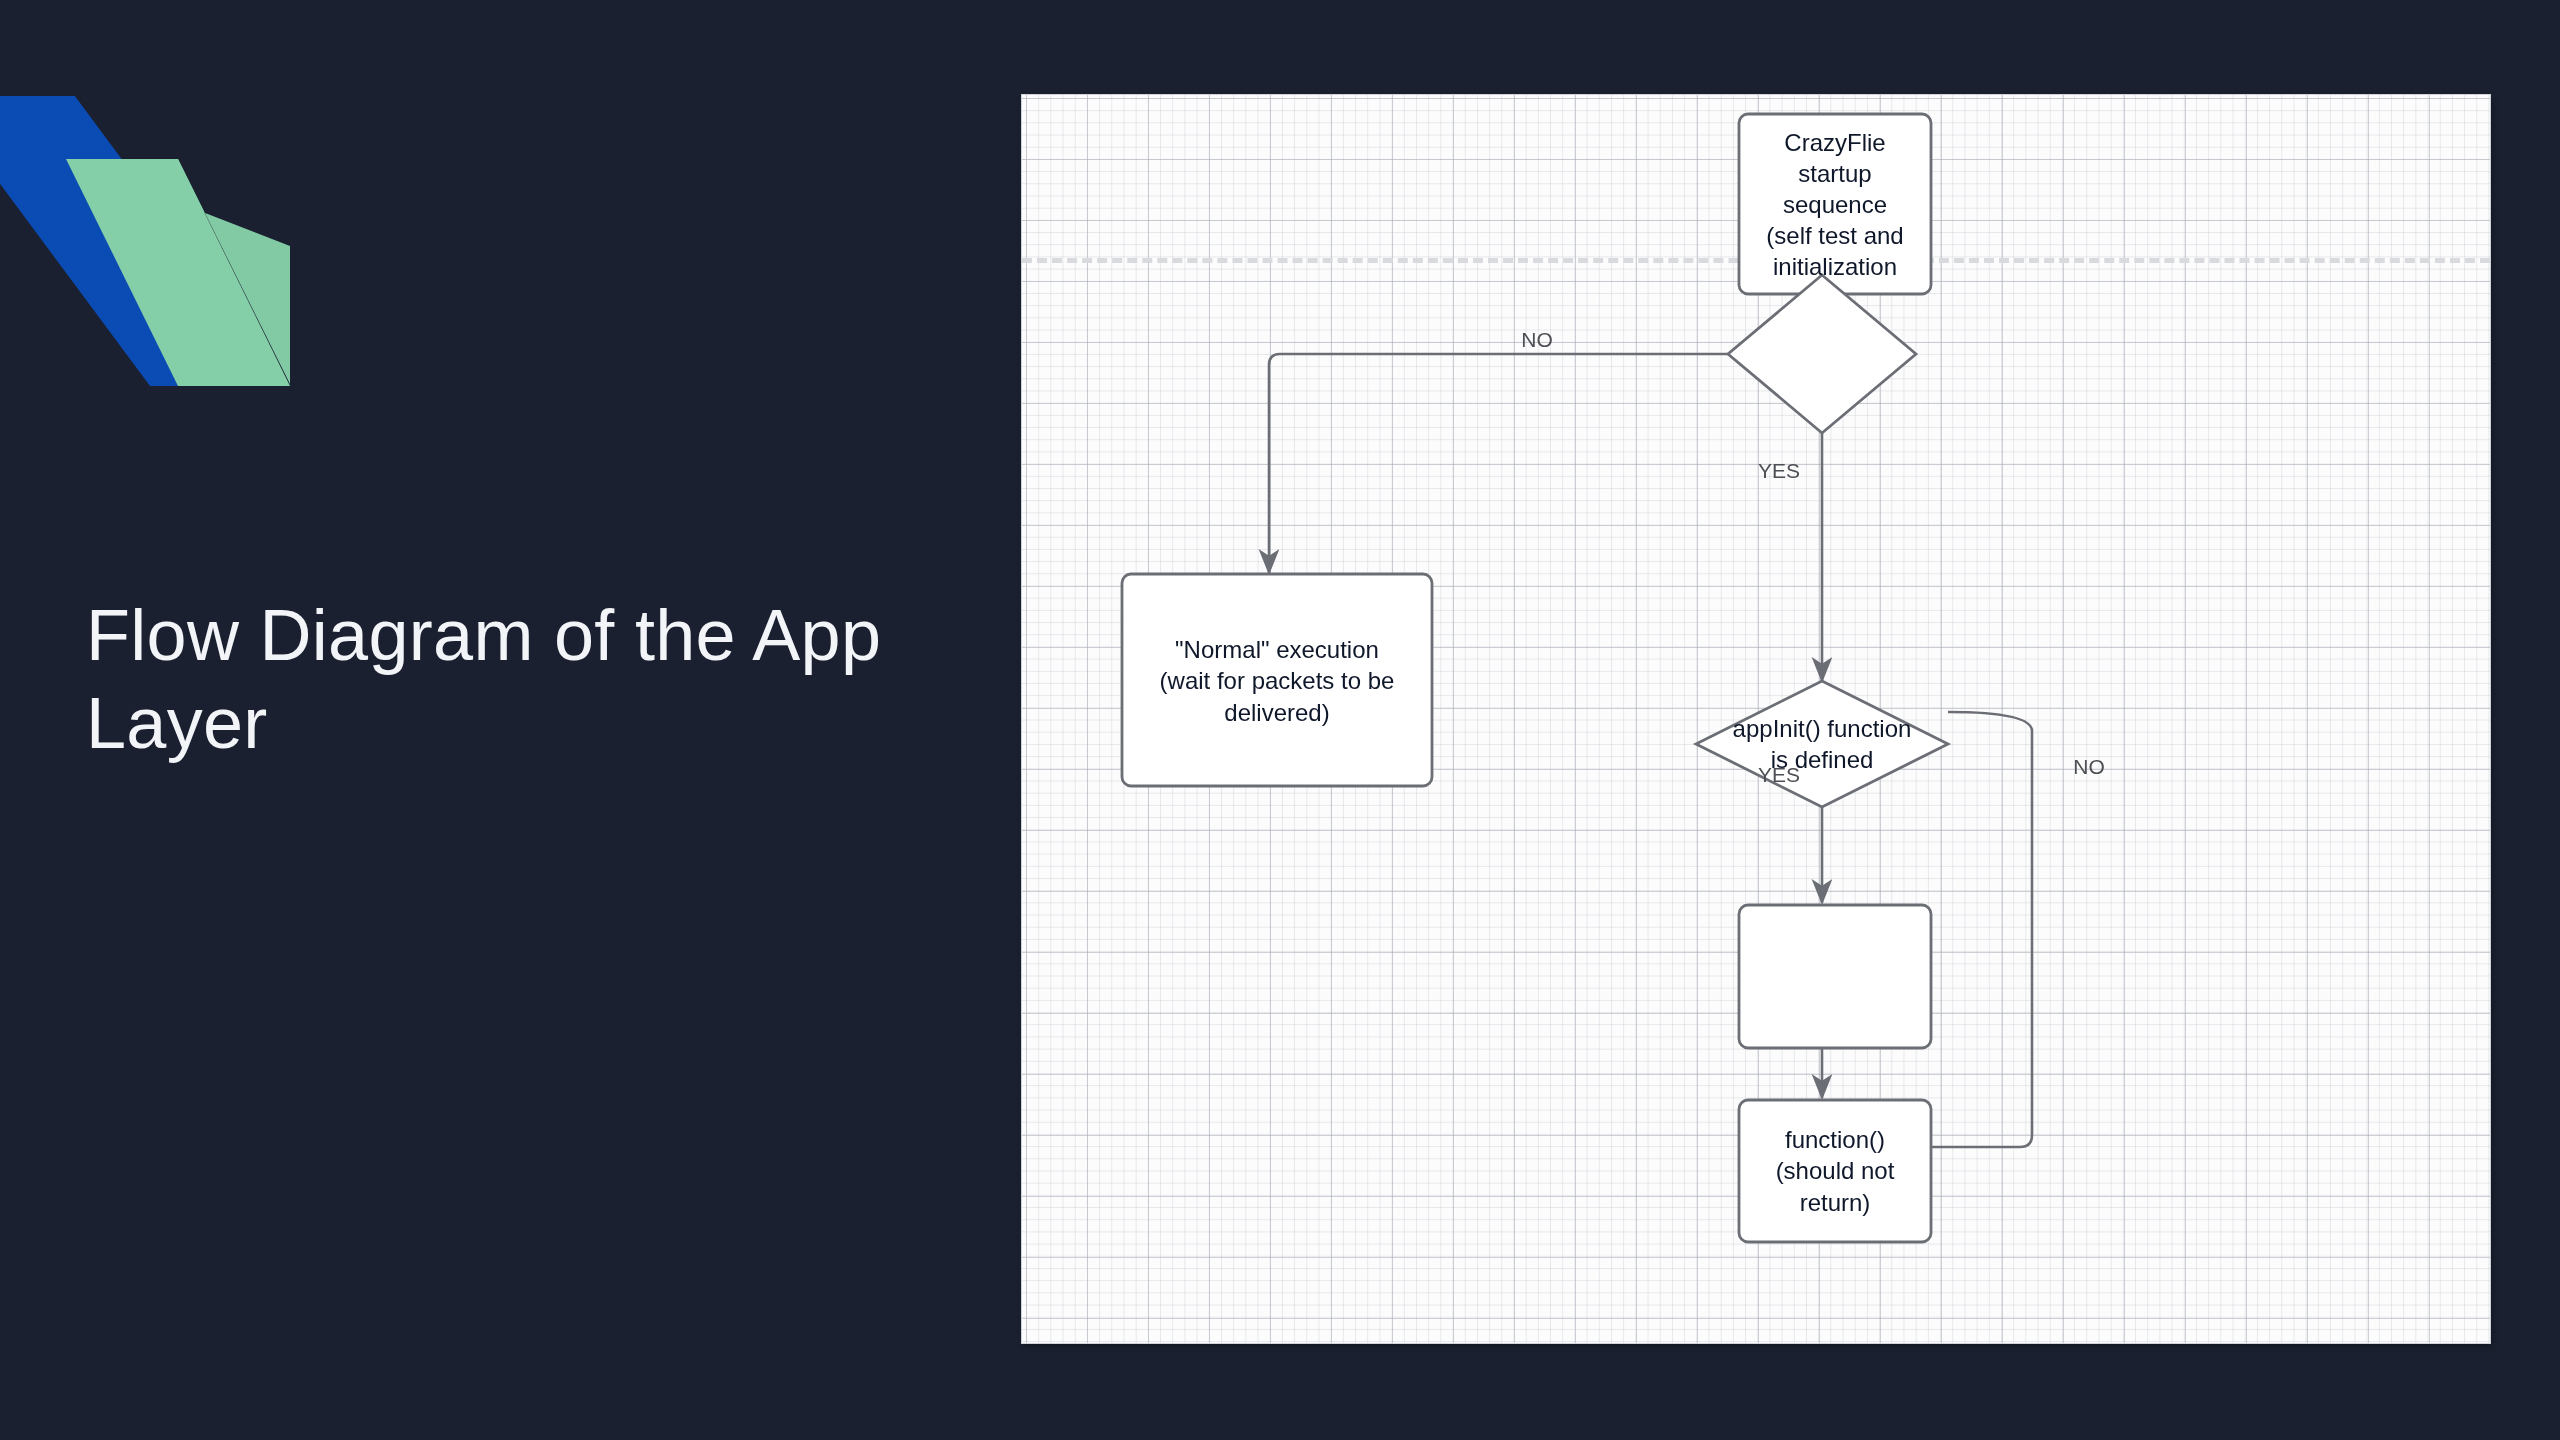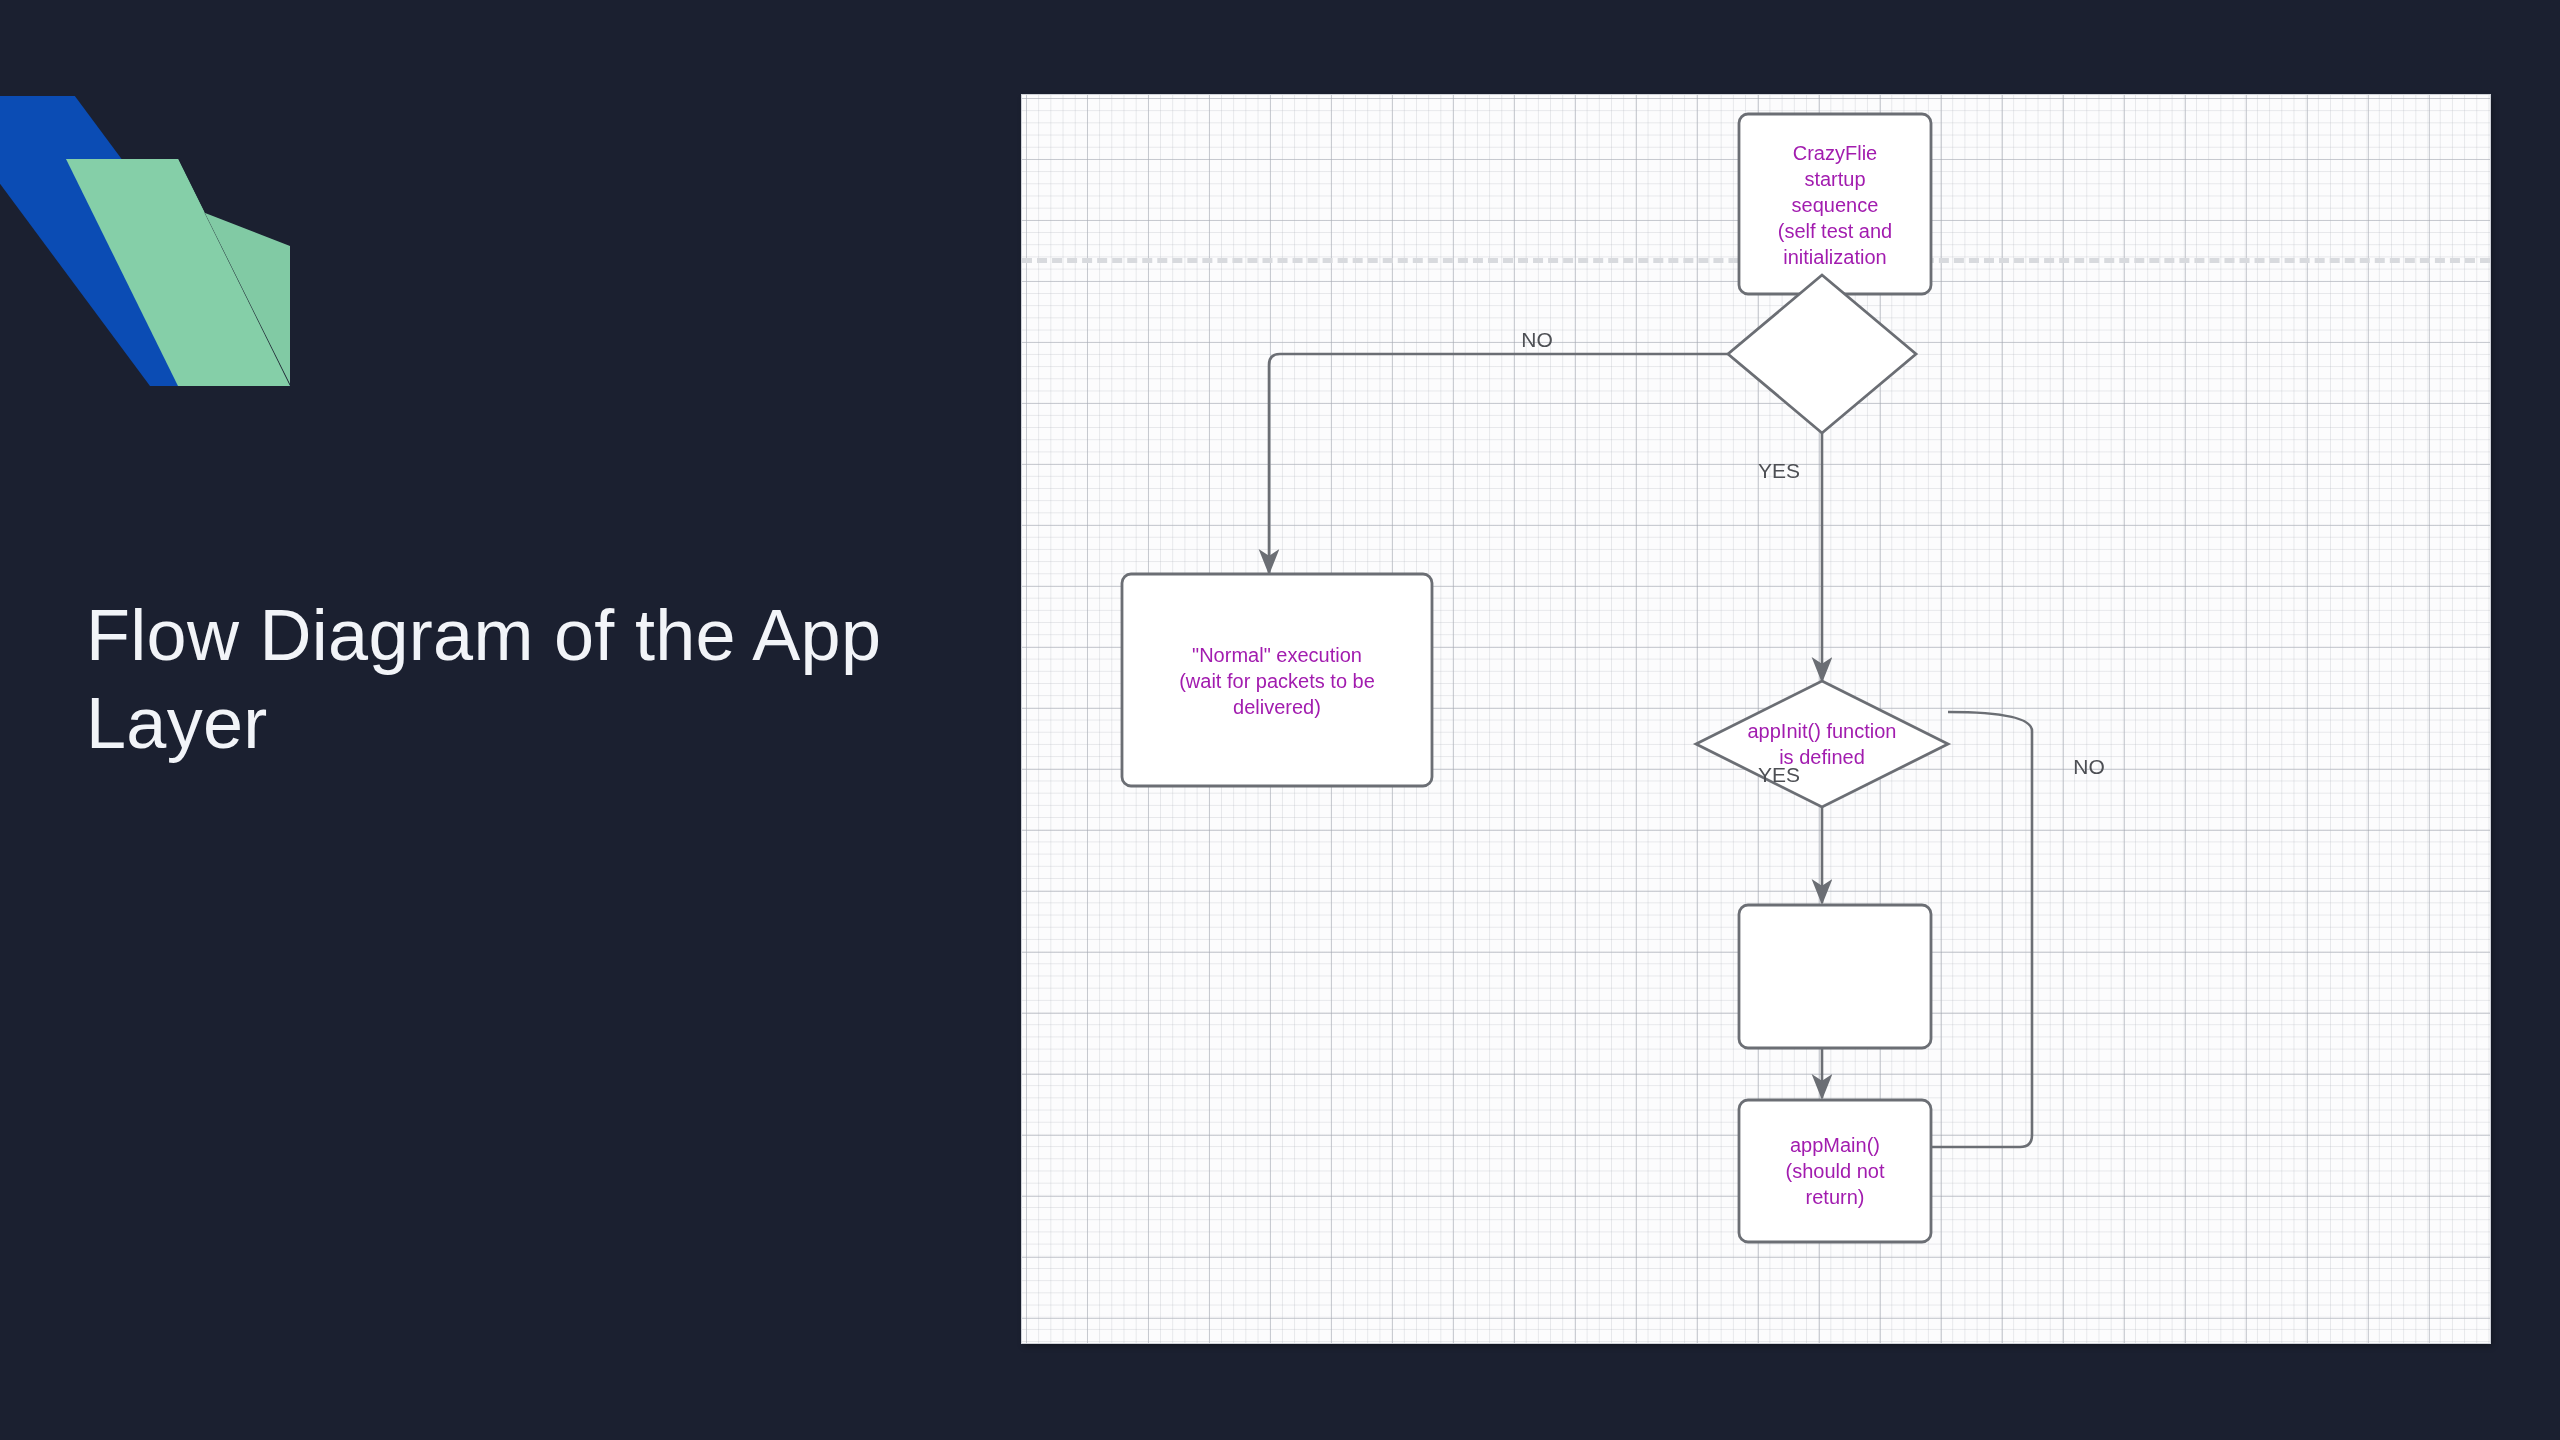--- a/index.html
+++ b/index.html
@@ -85,22 +85,22 @@
     inset: 0;
   }
 
   
   .node-text {
     position: absolute;
     display: flex;
     align-items: center;
     justify-content: center;
     text-align: center;
-    color: #a21caf;
-    font-size: 20px;
+    color: #0f172a;
+    font-size: 24px;
     line-height: 1.30;
     font-family: "Liberation Sans", sans-serif;
     white-space: pre-line;
     pointer-events: none;
   }
   .edge-label {
     position: absolute;
     color: #4d4f54;
     font-size: 21px;
     font-family: "Liberation Sans", sans-serif;
@@ -166,21 +166,21 @@
 
 
     <div class="node-text" style="left:102px; top:483px; width:306px; height:206px;">"Normal" execution
 (wait for packets to be
 delivered)</div>
 
     <div class="node-text" style="left:672px; top:613px; width:256px; height:72px;">appInit() function
 is defined</div>
 
 
-    <div class="node-text" style="left:719px; top:1007px; width:188px; height:138px;">appMain()
+    <div class="node-text" style="left:719px; top:1007px; width:188px; height:138px;">function()
 (should not
 return)</div>
 
     <div class="edge-label" style="left:470px; top:233px; width:90px;">NO</div>
 
     <div class="edge-label" style="left:712px; top:364px; width:90px;">YES</div>
 
     <div class="edge-label" style="left:712px; top:667px; width:90px; top:668px;">YES</div>
 
     <div class="edge-label" style="left:1022px; top:660px; width:90px;">NO</div>

